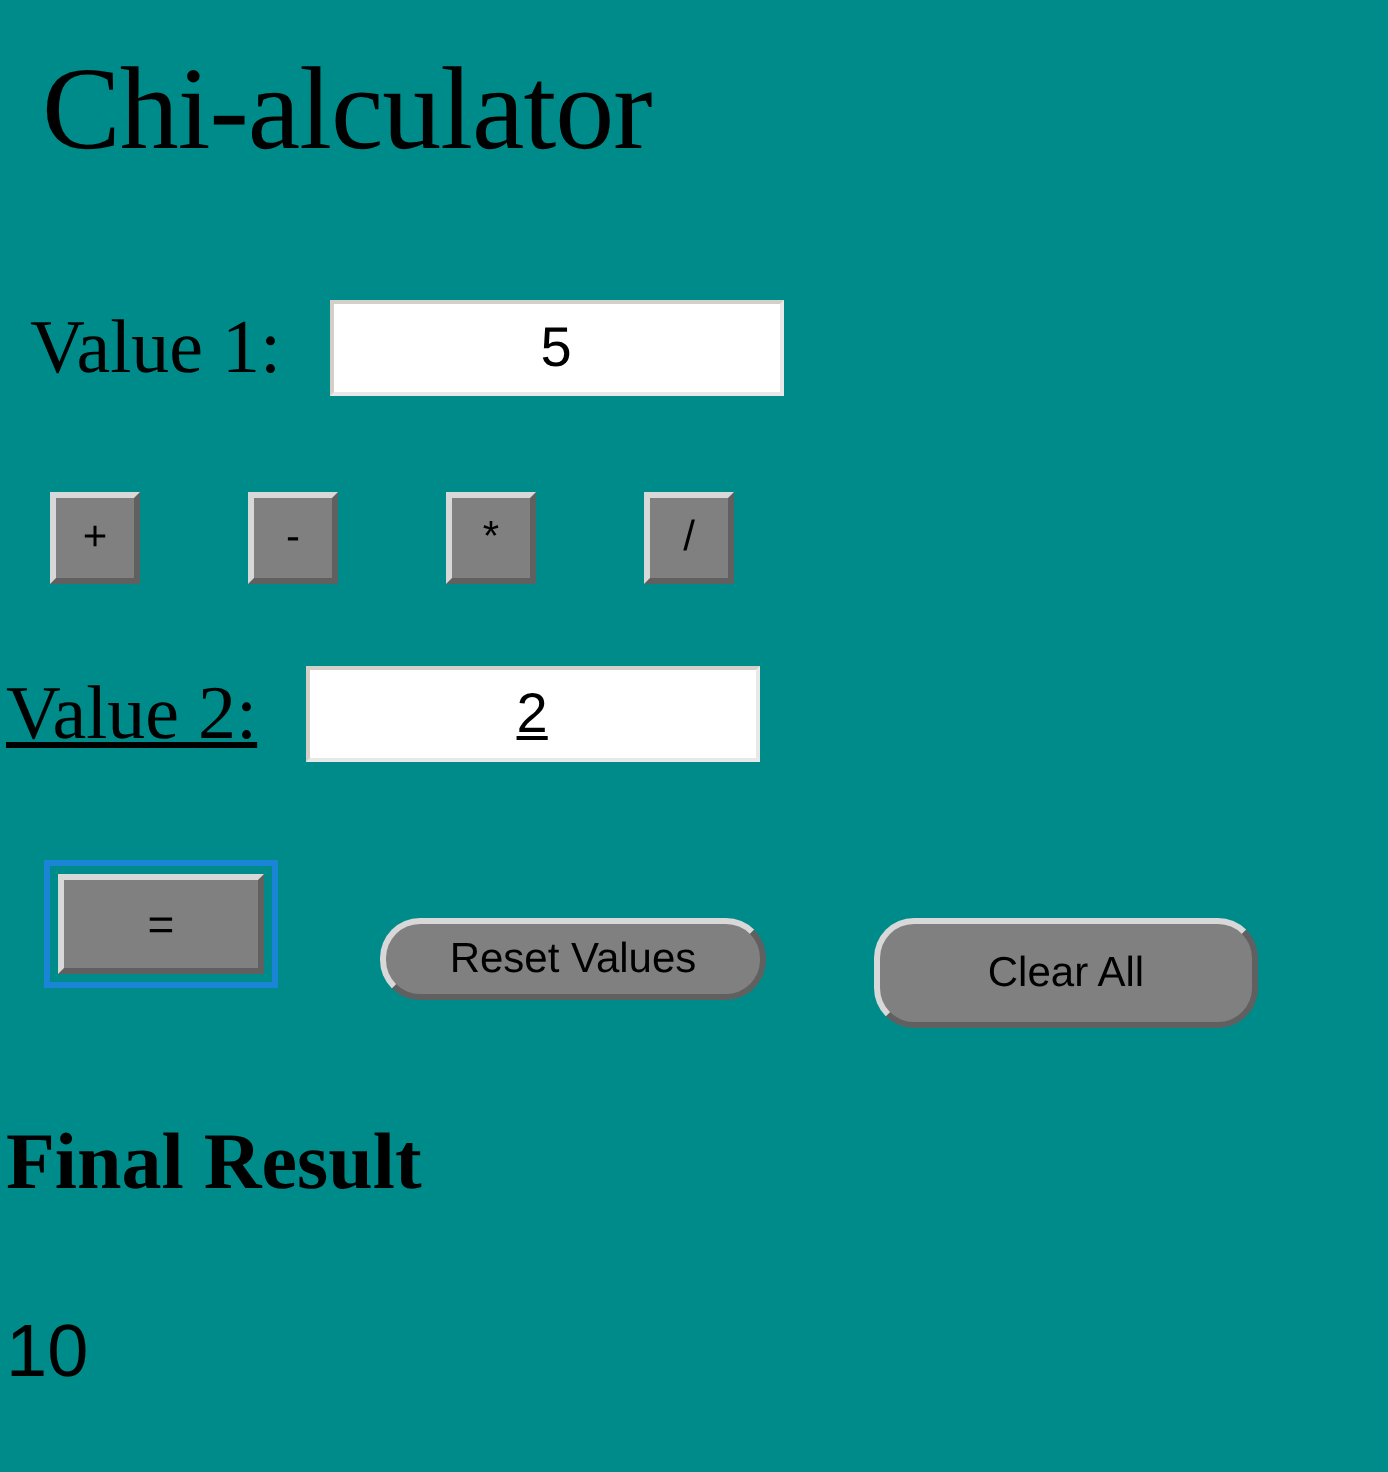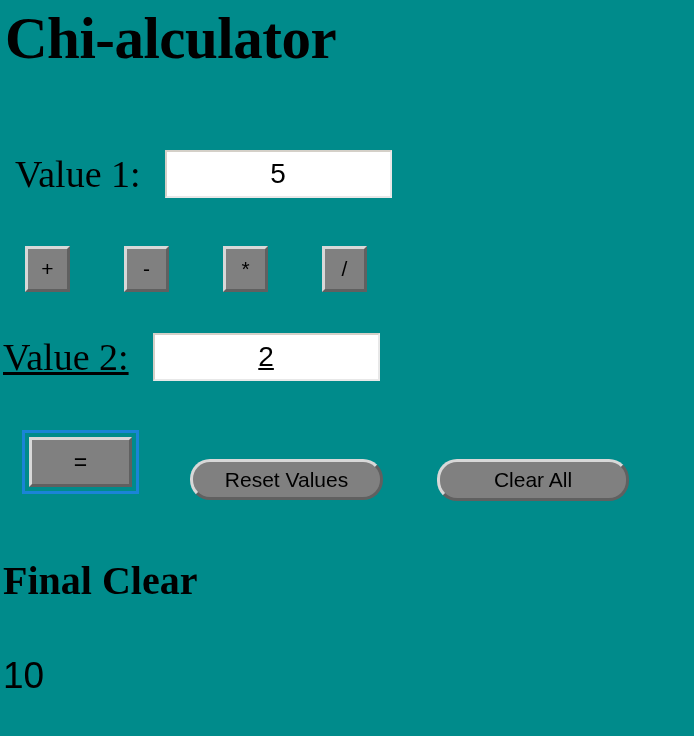--- a/index.html
+++ b/index.html
@@ -20,23 +20,23 @@
     width: 694px;
     height: 736px;
     padding: 0;
   }
 
   
   .app-title {
     position: absolute;
     left: 5px;
     top: 6px;
-    margin: 0;
-    font-family: "Liberation Serif", "DejaVu Serif", serif;
-    font-weight: bold;
+    margin: 16px;
+    font-family: "Liberation Serif", "DejaVu Serif", serif;
+    font-weight: normal;
     font-size: 59px;
     line-height: 1.1;
     color: #000000;
     letter-spacing: -0.5px;
     white-space: nowrap;
   }
 
   
   .value-row {
     position: absolute;
@@ -144,21 +144,21 @@
   .btn-reset {
     left: 190px;
     width: 193px;
     height: 41px;
     top: 29px;
     font-size: 21px;
   }
   .btn-clear {
     left: 437px;
     width: 192px;
-    height: 42px;
+    height: 55px;
     top: 29px;
     font-size: 21px;
   }
 
   
   .result-heading {
     position: absolute;
     left: 3px;
     top: 558px;
     margin: 0;
@@ -220,16 +220,16 @@
       </button>
     </div>
     <button class="btn action-btn btn-reset">
       <span>Reset Values</span>
     </button>
     <button class="btn action-btn btn-clear">
       <span>Clear All</span>
     </button>
   </div>
 
-  <h2 class="result-heading">Final Clear</h2>
+  <h2 class="result-heading">Final Result</h2>
   <p class="result-value">10</p>
 
 </div>
 
 </body></html>

